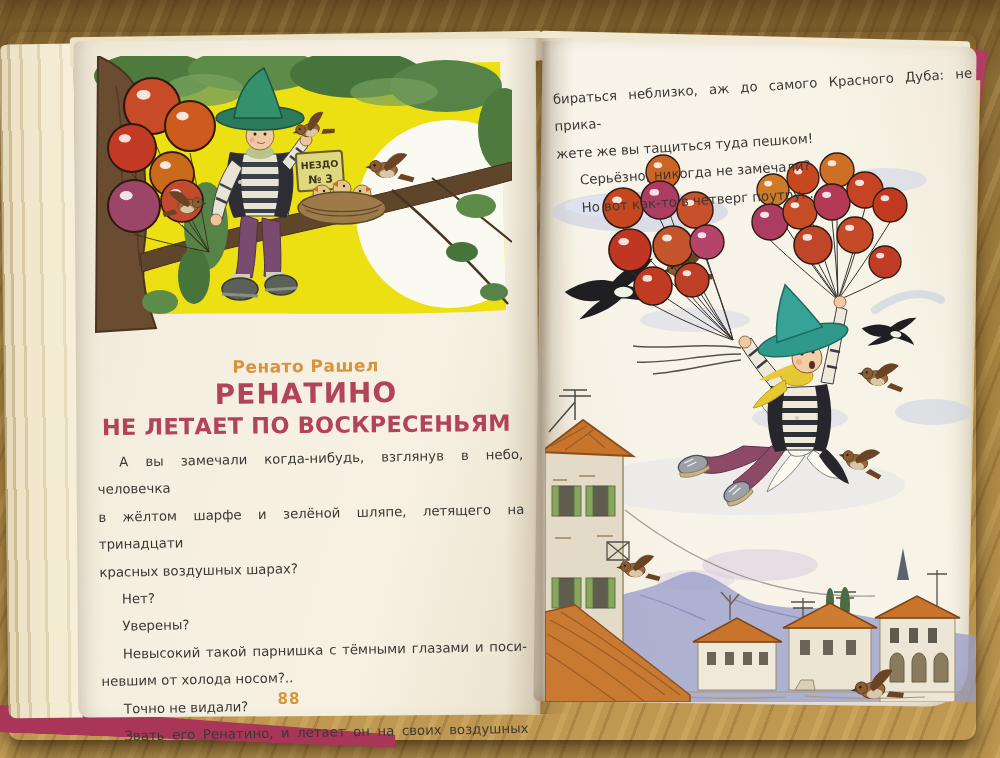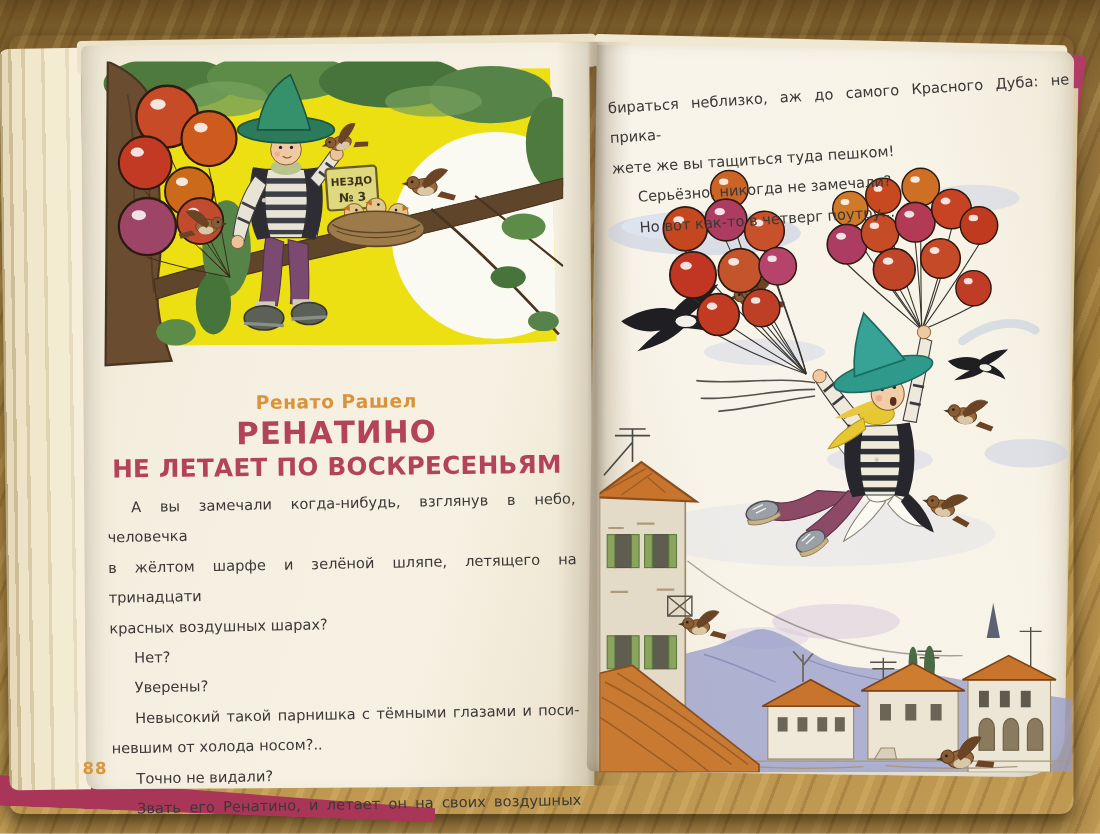--- a/index.html
+++ b/index.html
@@ -52,21 +52,21 @@
   .author{font-size:17px;font-weight:700;color:#d9933b;letter-spacing:.5px;}
   .title1{font-size:28px;font-weight:700;color:#b2435a;letter-spacing:1px;line-height:32px;margin-top:2px;}
   .title2{font-size:22.5px;font-weight:700;color:#b2435a;letter-spacing:.2px;line-height:30px;}
   .body-block{position:absolute;z-index:7;color:#3b3836;font-size:13.3px;line-height:27.4px;}
   .body-left{left:97px;top:449px;width:426px;transform:rotate(-1.1deg);transform-origin:left top;}
   .body-right{left:552px;top:86px;width:420px;transform:rotate(-3.6deg);transform-origin:left top;}
   .ln{width:100%;}
   .ind{padding-left:22px;}
   .jst{text-align:justify;text-align-last:justify;}
   .ind.jst{padding-left:0;text-indent:22px;}
-  .pagenum{position:absolute;left:75px;top:690px;width:428px;text-align:left;z-index:7;
+  .pagenum{position:absolute;left:75px;top:690px;width:428px;text-align:center;z-index:7;
     color:#d8973f;font-weight:700;font-size:15px;letter-spacing:1px;}
   svg text{font-family:"DejaVu Sans",sans-serif;}
 </style>
 </head>
 <body>
 
 <div class="scene">
   <div class="table"></div>
   <div class="book-shadow"></div>
   <div class="cover-bl"></div>

